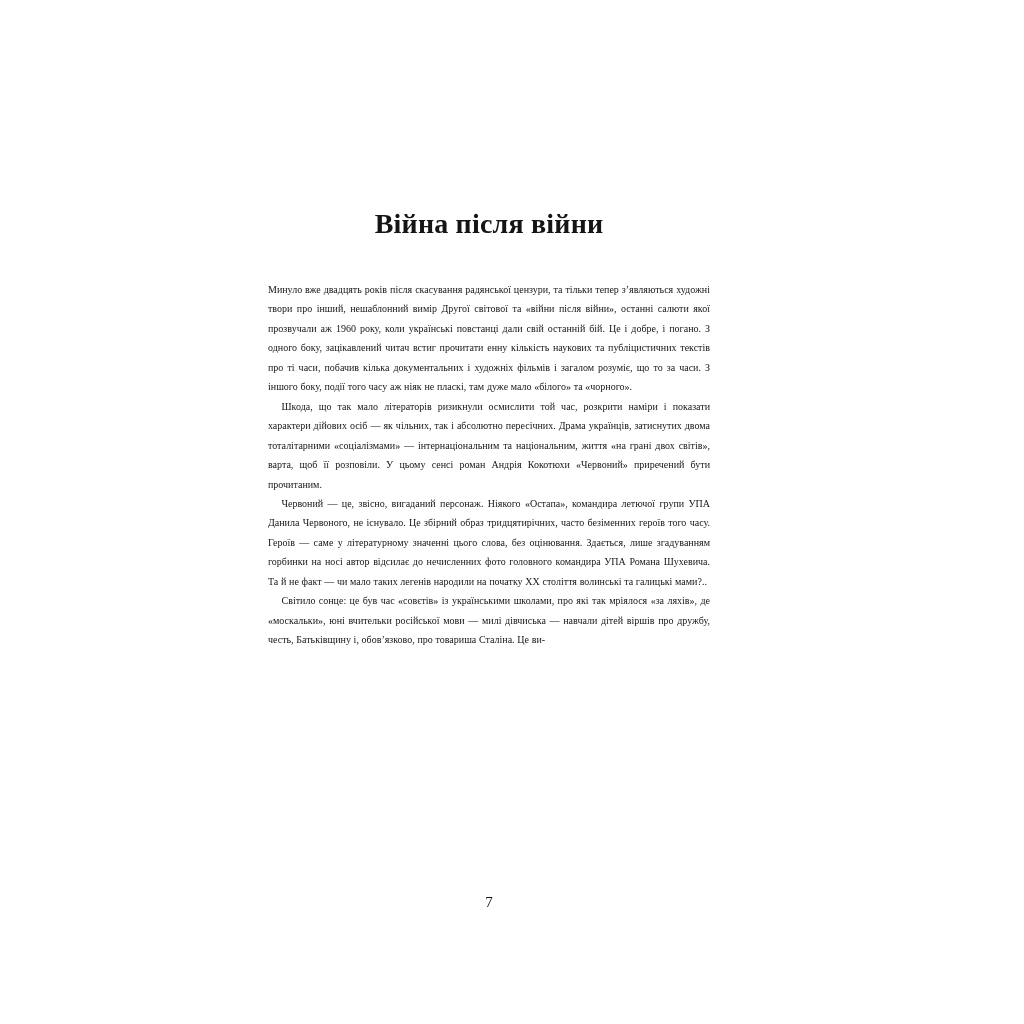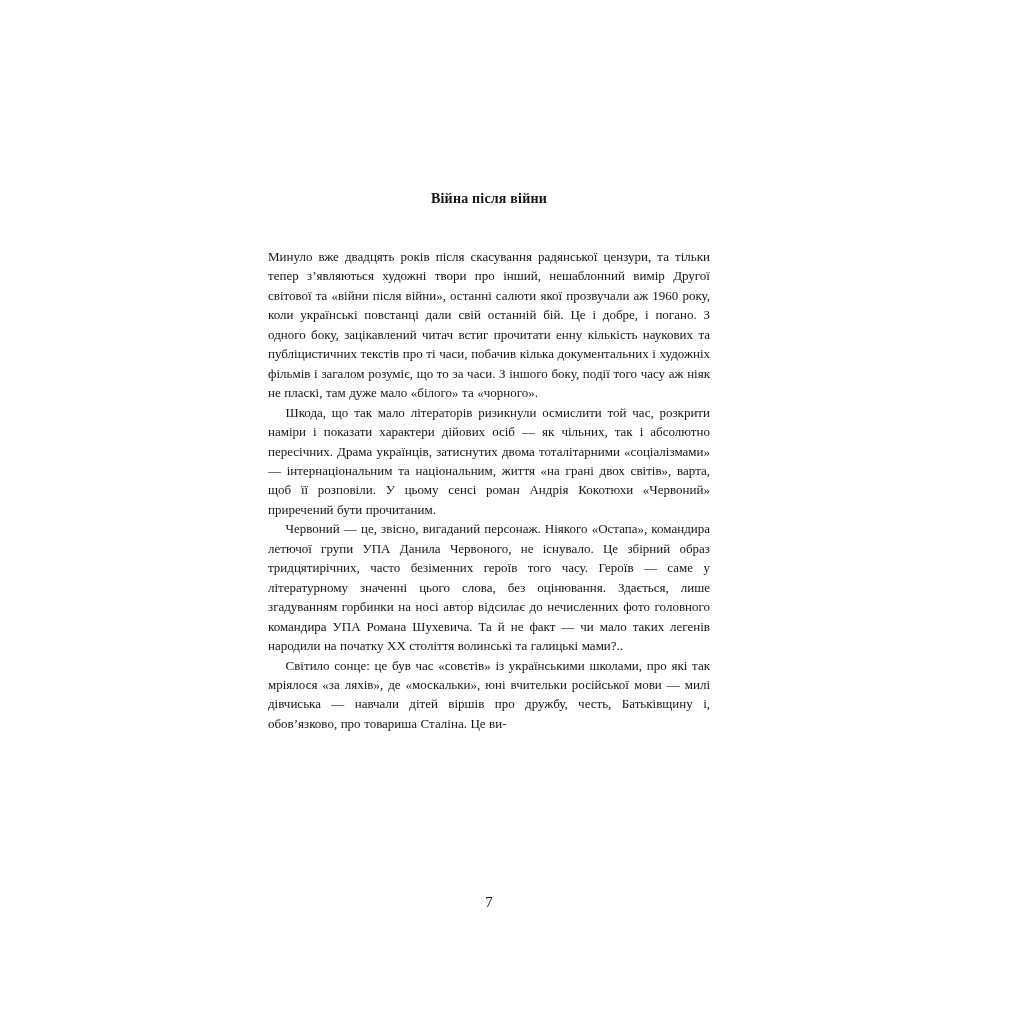--- a/index.html
+++ b/index.html
@@ -20,29 +20,29 @@
     inset: 0;
     background: #ffffff;
   }
   .text-column {
     position: absolute;
     left: 268px;
     top: 191px;
     width: 442px;
   }
   .chapter-title {
-    font-size: 14px;
+    font-size: 28px;
     font-weight: bold;
     text-align: center;
-    margin: 0 0 40px 0;
+    margin: 17px 0 40px 0;
     letter-spacing: 0.2px;
   }
   .body-text p {
     margin: 0;
-    font-size: 13px;
+    font-size: 10px;
     line-height: 19.45px;
     text-align: justify;
     text-indent: 1.35em;
     word-spacing: 0.02em;
   }
   .body-text p:first-child {
     text-indent: 0;
   }
   .page-number {
     position: absolute;

